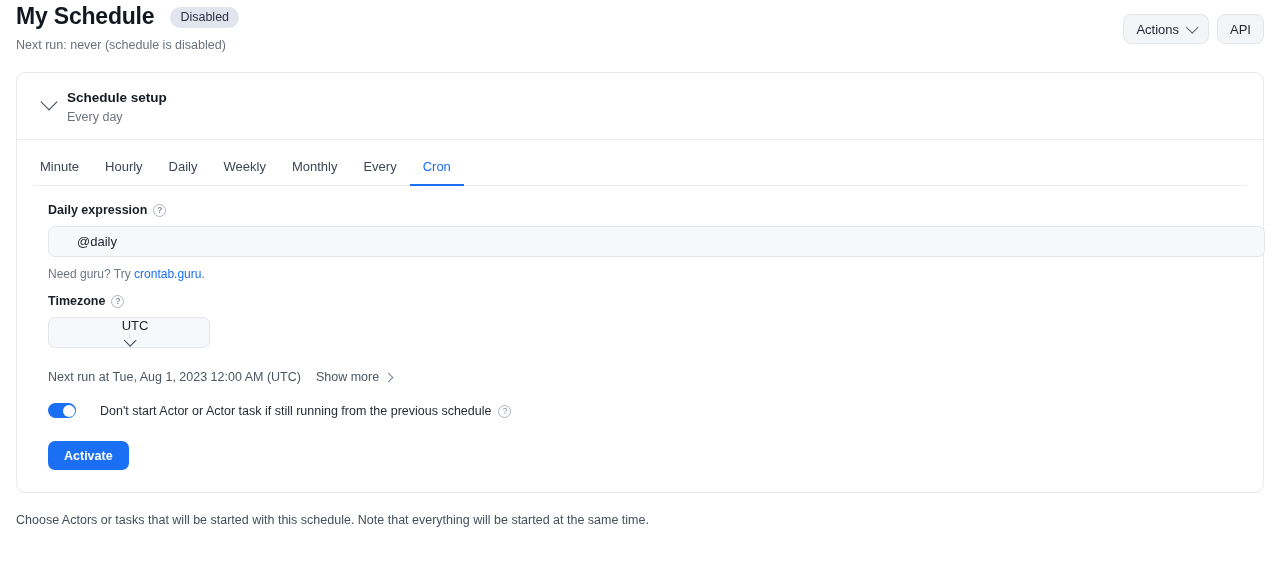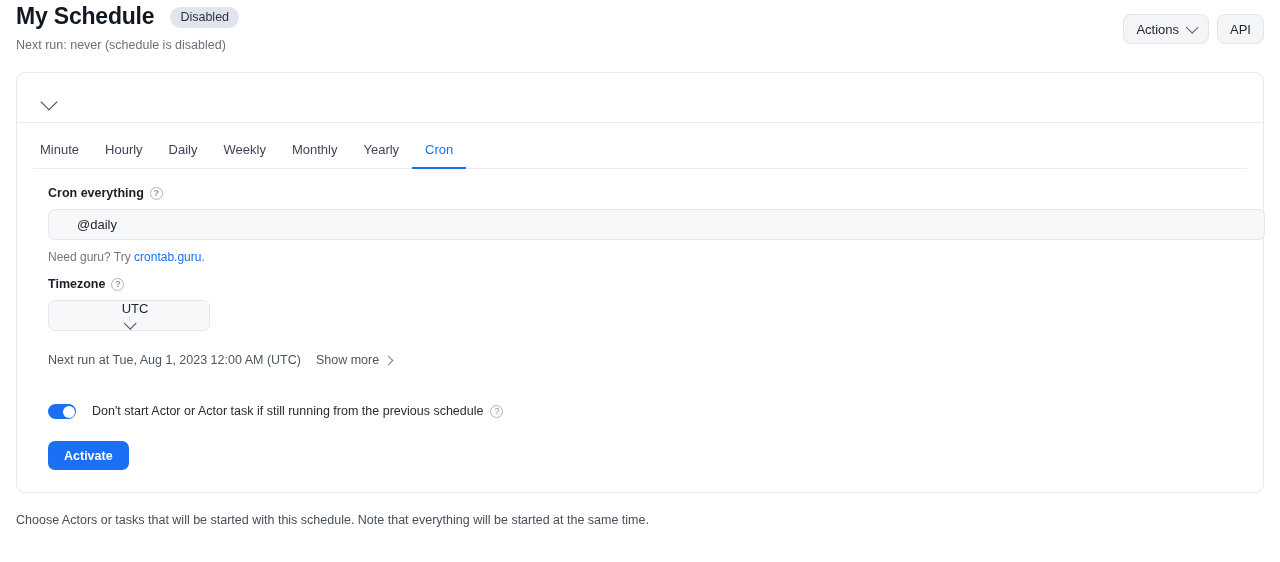--- a/index.html
+++ b/index.html
@@ -234,24 +234,24 @@
     cursor: pointer;
   }
   .show-more .arr {
     width: 7px; height: 7px;
     border-right: 1.5px solid #77808d;
     border-top: 1.5px solid #77808d;
     transform: rotate(45deg);
   }
 
   .toggle-row {
-    margin-top: 35px;
-    display: flex;
-    align-items: flex-end;
-    gap: 16px;
+    margin-top: 18px;
+    display: flex;
+    align-items: flex-start;
+    gap: 24px;
   }
   .toggle {
     width: 28px; height: 15px;
     background: #1b6ff3;
     border-radius: 9px;
     position: relative;
     cursor: pointer;
     flex: none;
   }
   .toggle .knob {
@@ -310,38 +310,42 @@
     <button class="btn-secondary">
       <span>API</span>
     </button>
   </div>
 </div>
 
 <div class="card">
 
   <div class="card-head">
     <span class="collapse-chev"></span>
+    <div class="card-head-texts">
+      <div class="card-head-title">Schedule setup</div>
+      <div class="card-head-sub">Every day</div>
+    </div>
   </div>
 
   <div class="card-body">
 
     <div class="tabs">
       <div class="tab">Minute</div>
       <div class="tab">Hourly</div>
       <div class="tab">Daily</div>
       <div class="tab">Weekly</div>
       <div class="tab">Monthly</div>
-      <div class="tab">Yearly</div>
+      <div class="tab">Every</div>
       <div class="tab active">Cron</div>
     </div>
 
     <div class="form">
 
       <div class="field-label">
-        <span>Cron everything</span>
+        <span>Daily expression</span>
         <span class="help-icon">?</span>
       </div>
       <input class="text-input" type="text" value="@daily" style="">
 
       <div class="hint">
         <span>Need guru? Try </span><a href="#">crontab.guru</a><span>.</span>
       </div>
 
       <div class="field-label tz-label">
         <span>Timezone</span>

